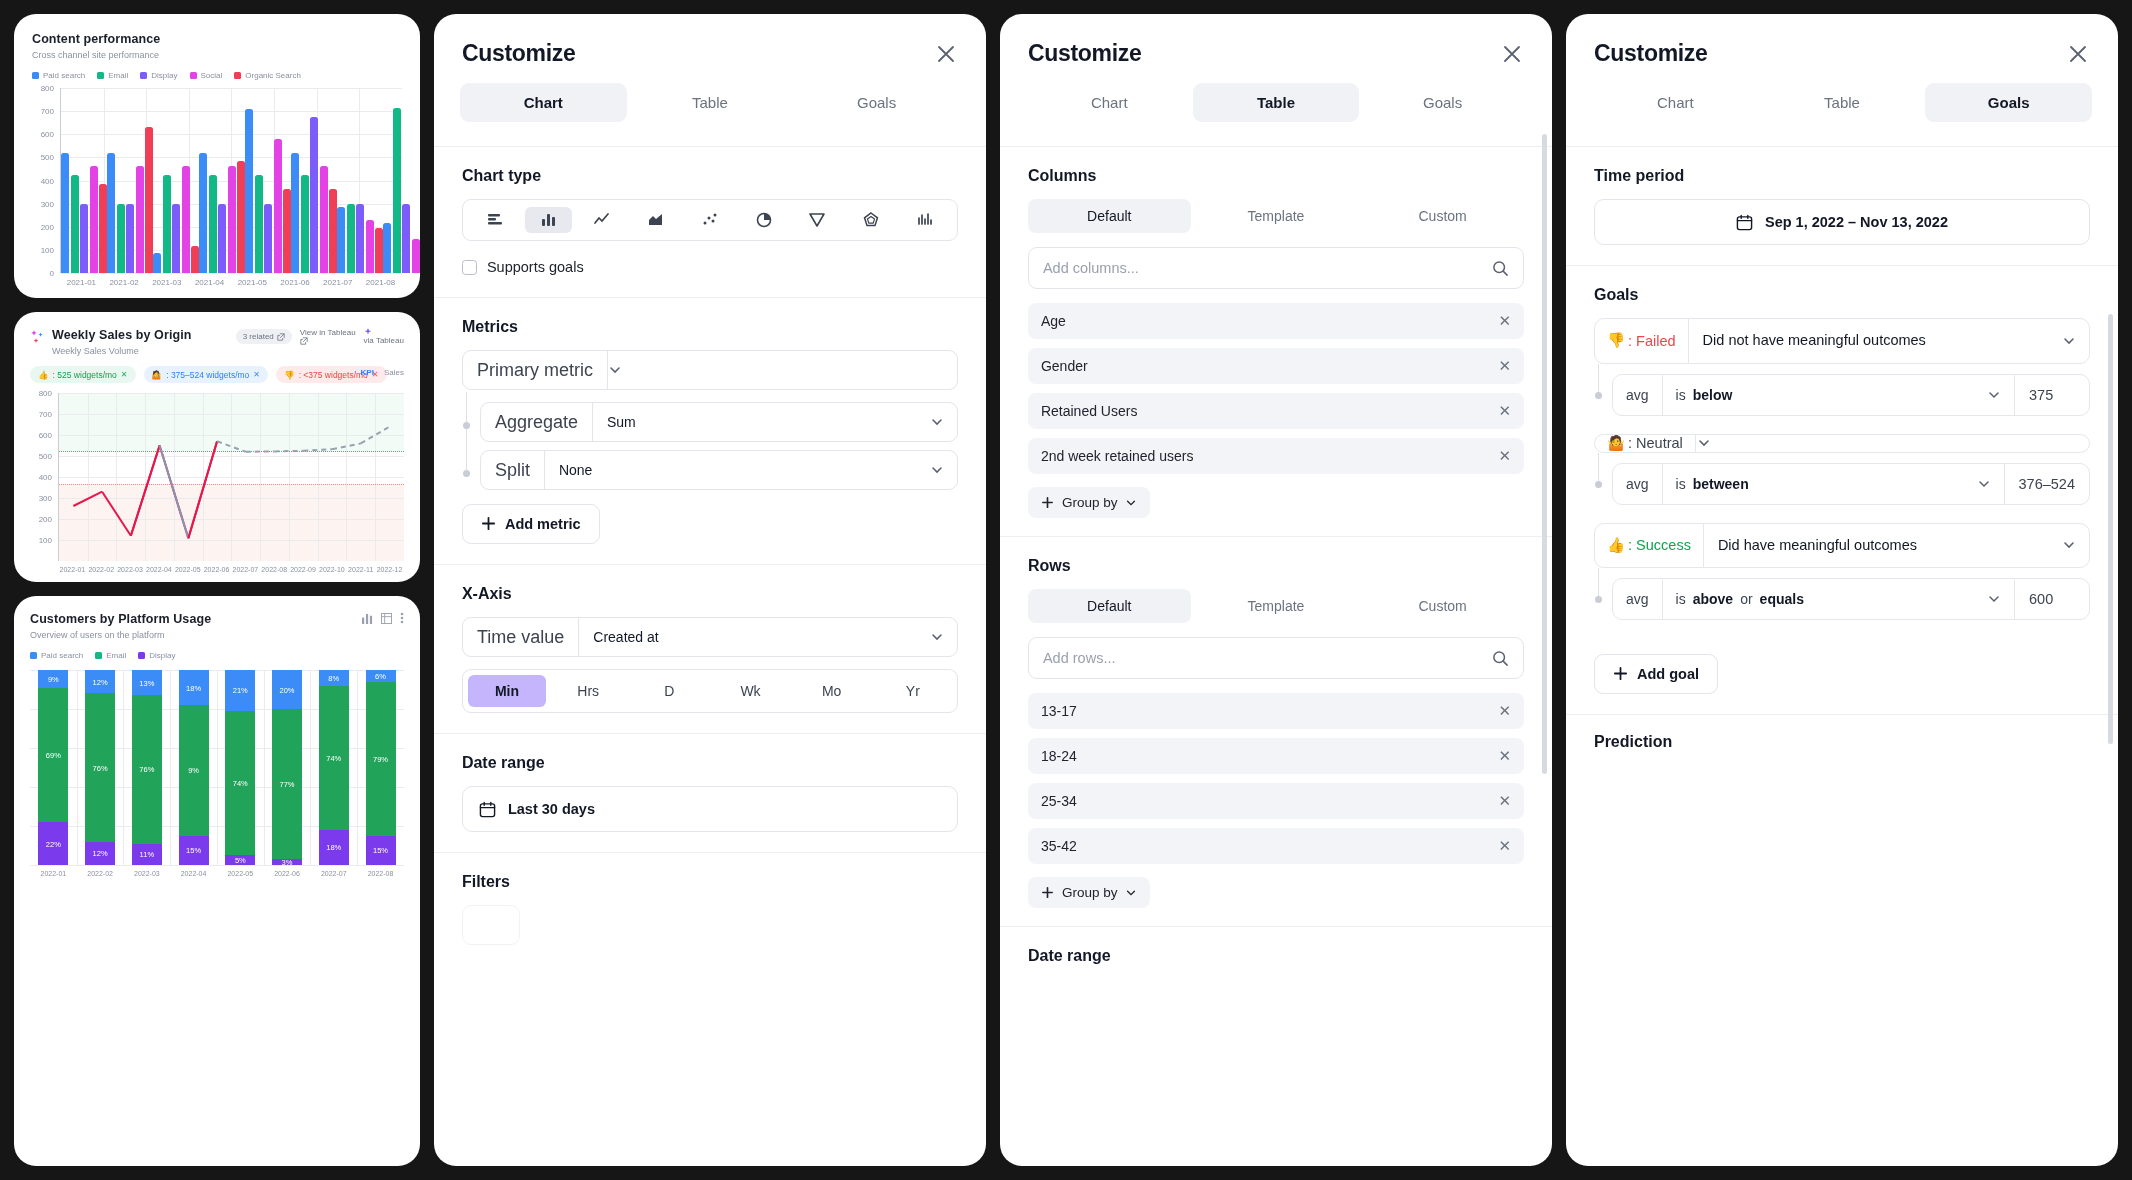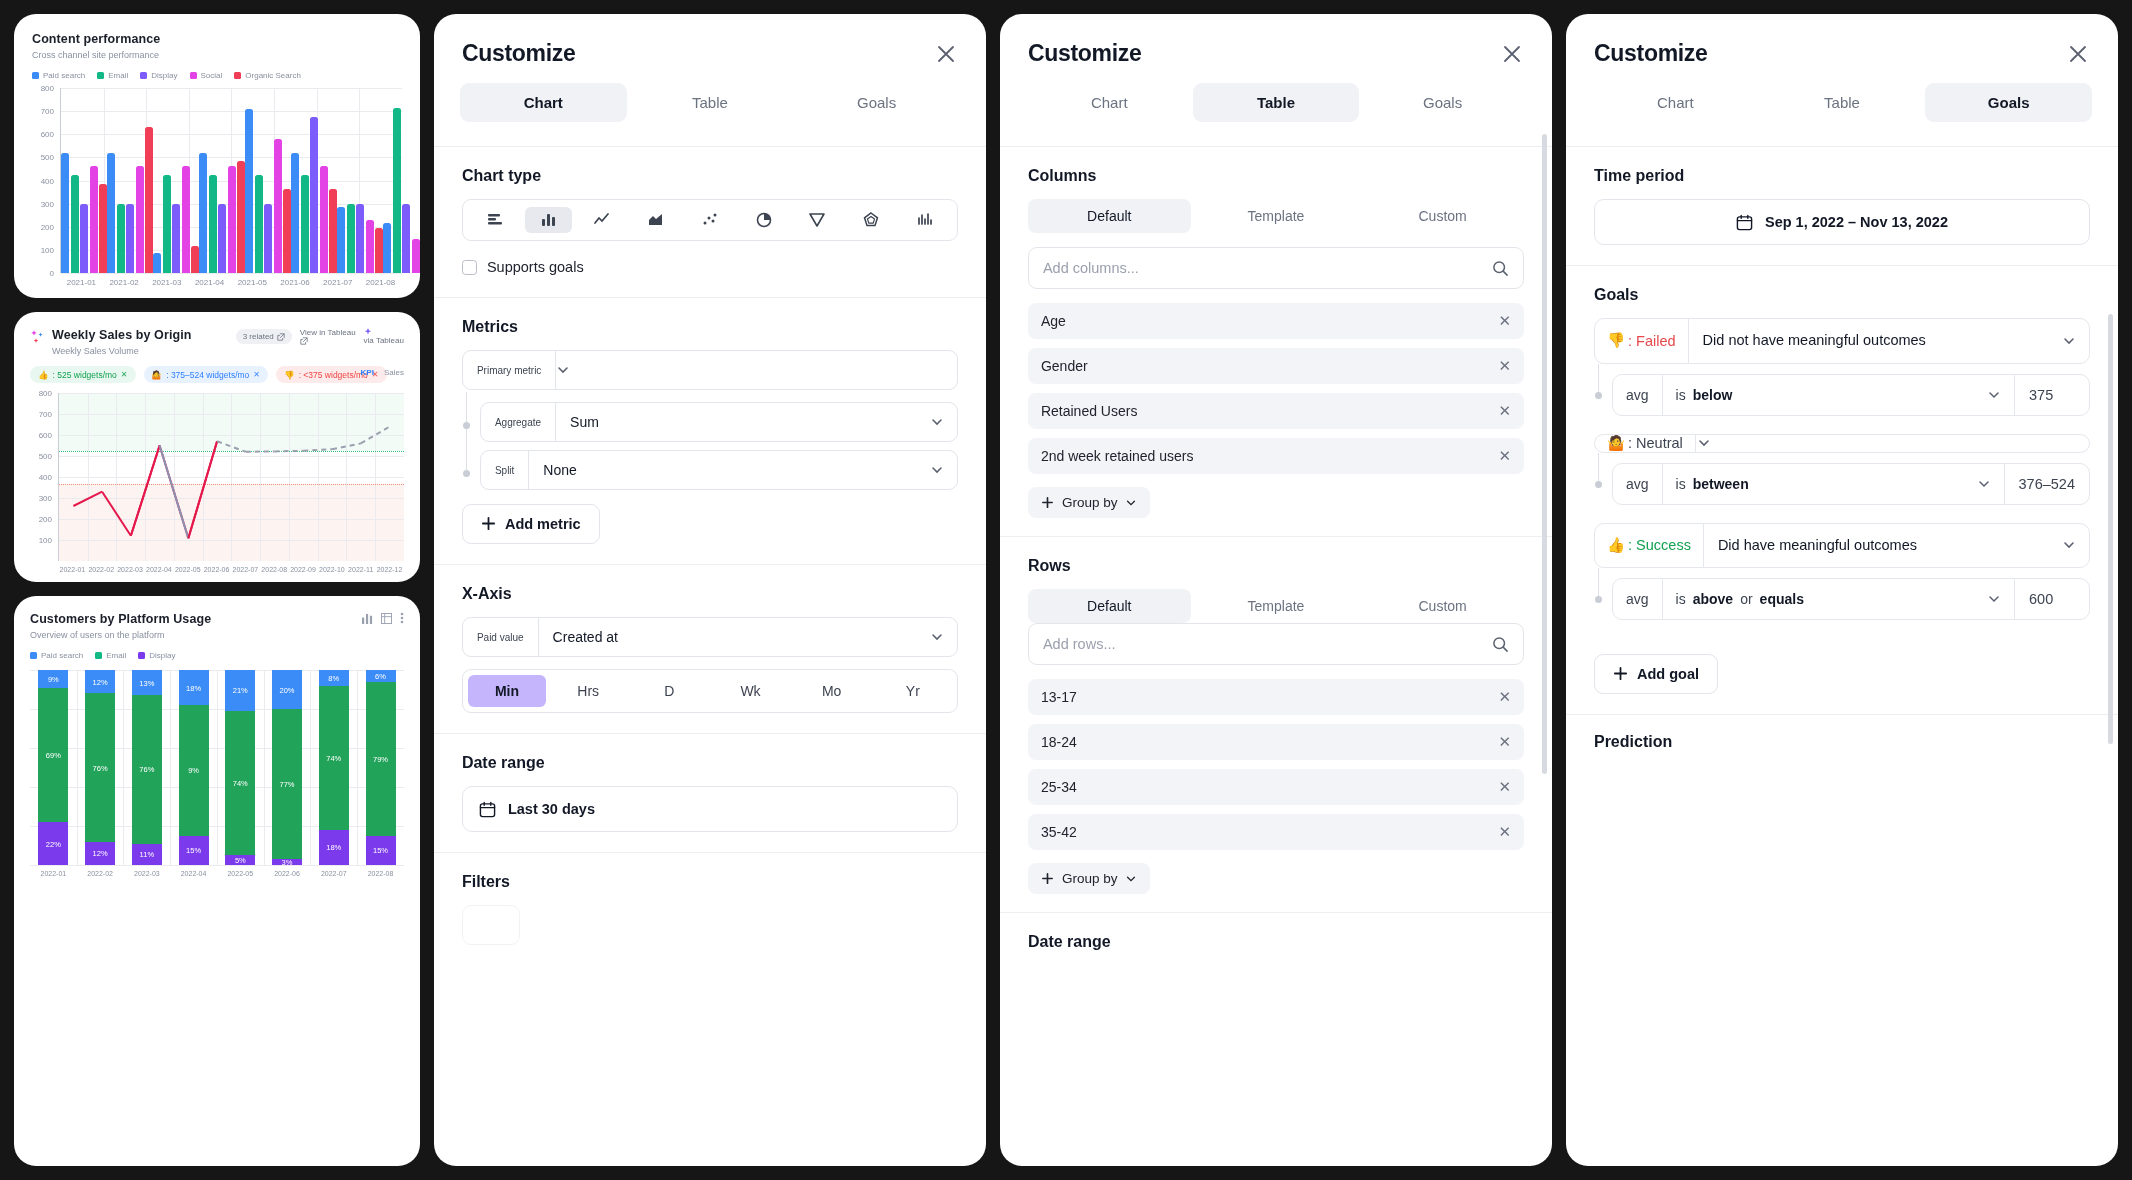--- a/index.html
+++ b/index.html
@@ -76,21 +76,21 @@
   .hr { height: 1px; background: #eceef2; margin: 18px -28px 0 -28px; }
 
   .typerow { display: flex; gap: 6px; border: 1px solid #e2e5ea; border-radius: 9px; padding: 7px 8px; }
   .typebtn { flex: 1; height: 26px; border-radius: 6px; display: flex; align-items: center; justify-content: center; cursor: pointer; color: #3d4451; }
   .typebtn.on { background: #e7e9ee; }
 
   .chkrow { display: flex; align-items: center; gap: 10px; margin-top: 18px; font-size: 14.5px; color: #20242e; }
   .chkbox { width: 15px; height: 15px; border: 1.5px solid #b9bdc7; border-radius: 3.5px; }
 
   .field { display: flex; border: 1px solid #e2e5ea; border-radius: 9px; overflow: hidden; height: 40px; align-items: stretch; }
-  .field .lbl { display: flex; align-items: center; padding: 0 14px; font-size: 10px; color: #3d4451; border-right: 1px solid #e2e5ea; white-space: nowrap; }
+  .field .lbl { display: flex; align-items: center; padding: 0 14px; font-size: 18px; color: #3d4451; border-right: 1px solid #e2e5ea; white-space: nowrap; }
   .field .val { flex: 1; display: flex; align-items: center; padding: 0 14px; font-size: 14px; color: #121826; }
   .field .car { display: flex; align-items: center; padding-right: 13px; color: #5b6170; }
 
   .subwrap { position: relative; padding-left: 18px; margin-top: 12px; }
   .subwrap:before { content: ""; position: absolute; left: 4px; top: -10px; bottom: 20px; width: 1px; background: #dde0e6; }
   .dot { position: absolute; left: 1px; width: 7px; height: 7px; border-radius: 50%; background: #c9cdd6; }
 
   .ghostbtn { display: inline-flex; gap: 9px; border: 1px solid #e2e5ea; border-radius: 9px; padding: 11px 18px; font-size: 14.5px; font-weight: 700; color: #121826; cursor: pointer; }
 
   .seg { display: flex; gap: 4px; background: #fff; }
@@ -673,21 +673,21 @@
       </div>
       <div class="ghostbtn" style="margin-top:14px">
         <svg width="15" height="15" viewBox="0 0 16 16">
             <path d="M8 2v12M2 8h12" stroke="#121826" stroke-width="1.9" stroke-linecap="round"></path>
           </svg>
         <span>Add metric</span>
       </div>
       <div class="hr" style="margin-top:20px"></div>
       <div class="sec-title">X-Axis</div>
       <div class="field">
-        <span class="lbl">Paid value</span>
+        <span class="lbl">Time value</span>
         <span class="val">Created at</span>
         <span class="car">
             <svg width="14" height="14" viewBox="0 0 14 14">
               <path d="M3 5l4 4 4-4" stroke="#5b6170" stroke-width="1.6" fill="none" stroke-linecap="round"></path>
             </svg>
           </span>
       </div>
       <div class="segbox" style="margin-top:12px" id="p1units">
           <div class="s on">Min</div>
           <div class="s">Hrs</div>
@@ -771,21 +771,21 @@
             <path d="M3 5l4 4 4-4" stroke="#20242e" stroke-width="1.5" fill="none" stroke-linecap="round"></path>
           </svg>
       </div>
       <div class="hr" style="margin-top:18px"></div>
       <div class="sec-title">Rows</div>
       <div class="seg" id="p2rowmodes">
           <div class="s on">Default</div>
           <div class="s">Template</div>
           <div class="s">Custom</div>
         </div>
-      <div class="searchfield" style="">
+      <div class="searchfield" style="margin-top:14px">
         <input placeholder="Add rows..." style="">
         <span>
           <svg width="17" height="17" viewBox="0 0 18 18">
               <circle cx="7.6" cy="7.6" r="5.6" fill="none" stroke="#5b6170" stroke-width="1.6"></circle>
               <path d="M11.8 11.8L16 16" stroke="#5b6170" stroke-width="1.6" stroke-linecap="round"></path>
             </svg>
         </span>
       </div>
       <div class="taglist" id="p2rows">
           <div class="tagrow">

